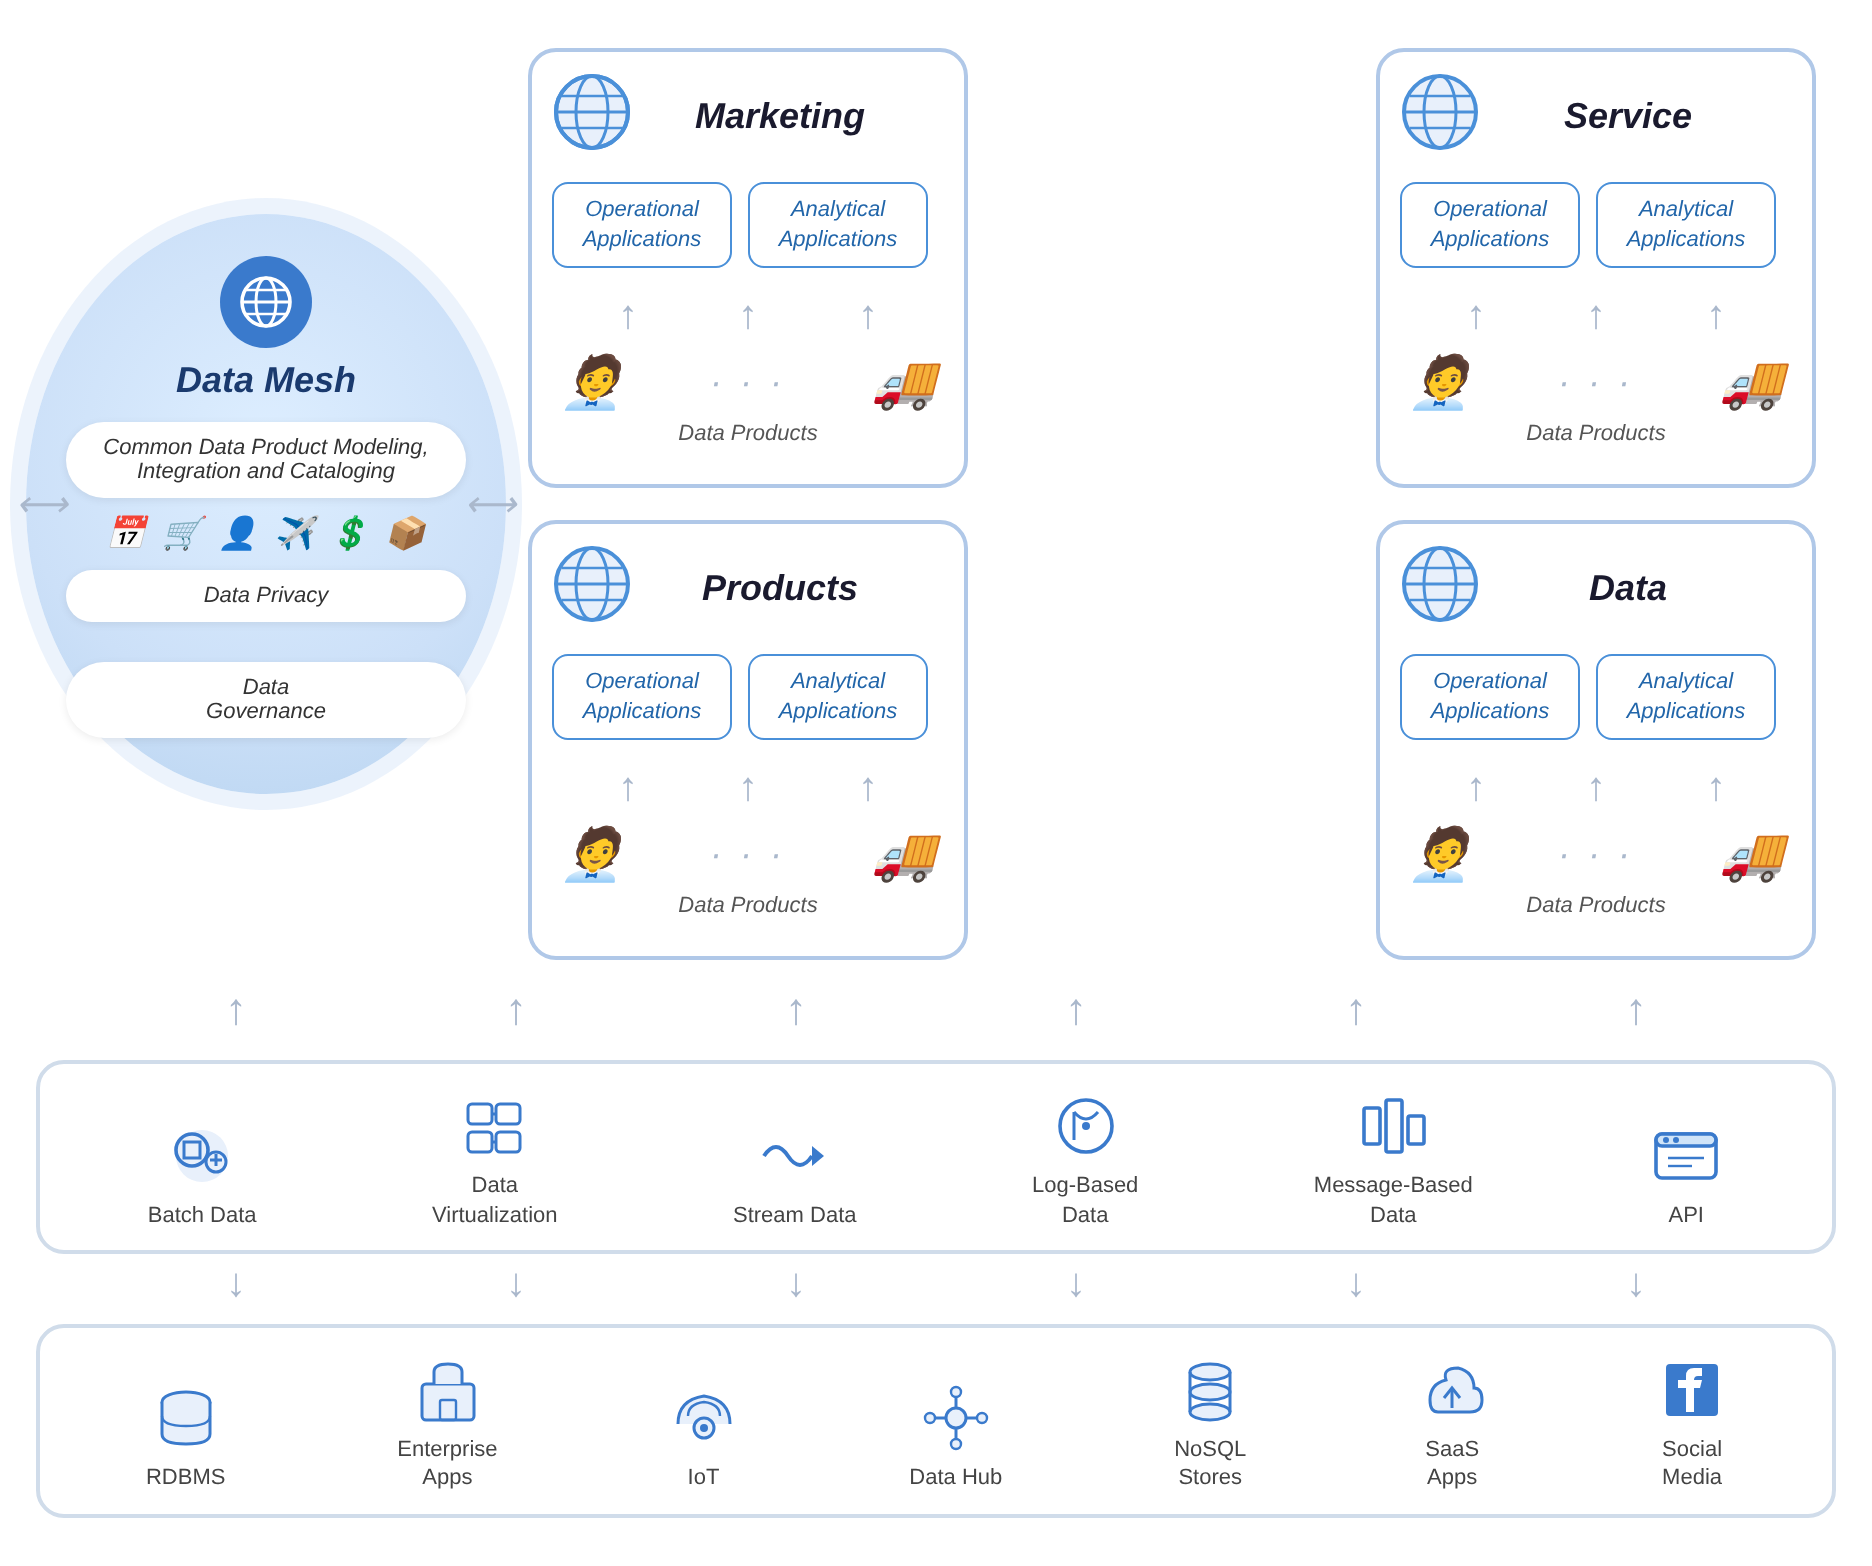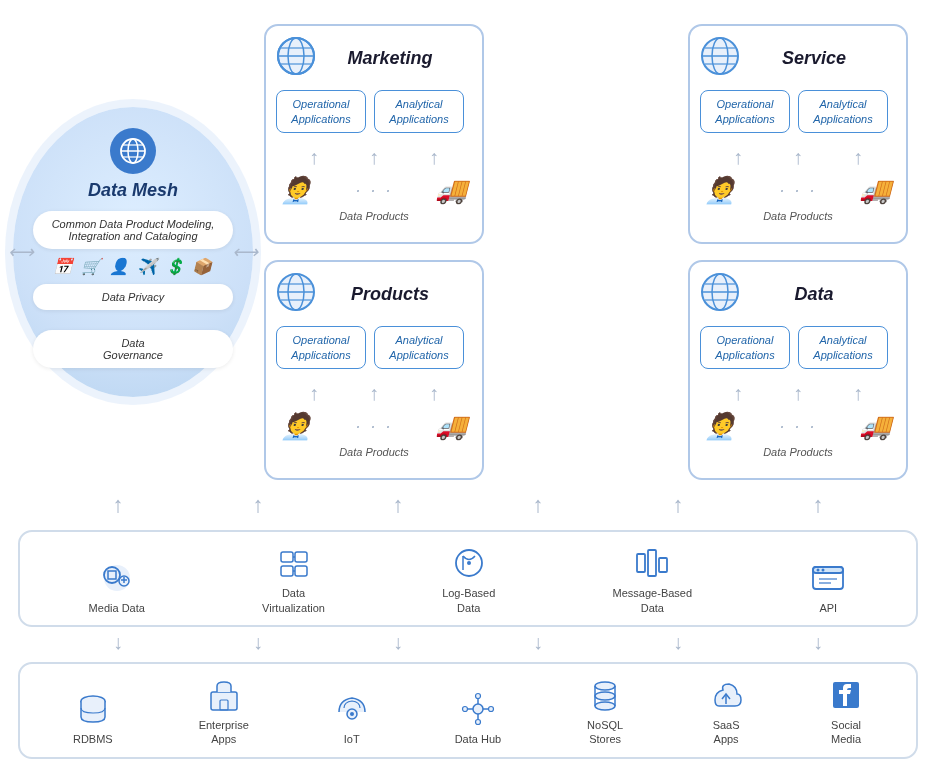--- a/index.html
+++ b/index.html
@@ -364,35 +364,42 @@
     <div class="data-sources-inner">
 
       <div class="source-item">
         <svg width="38" height="34" viewBox="0 0 38 34" fill="none">
           <circle cx="19" cy="17" r="13" fill="#e8f0fb" stroke="none"></circle>
           <circle cx="14" cy="14" r="8" fill="none" stroke="#3a7acc" stroke-width="1.8"></circle>
           <path d="M10 10 L10 18 L18 18 L18 10 Z" fill="none" stroke="#3a7acc" stroke-width="1.5"></path>
           <circle cx="26" cy="20" r="5" fill="#e8f0fb" stroke="#3a7acc" stroke-width="1.5"></circle>
           <path d="M23 19 L29 19 M26 16 L26 22" stroke="#3a7acc" stroke-width="1.5"></path>
         </svg>
-        <span class="source-label">Media Data</span>
+        <span class="source-label">Batch Data</span>
       </div>
 
       <div class="source-item">
         <svg width="38" height="34" viewBox="0 0 38 34" fill="none">
           <rect x="6" y="6" width="12" height="10" rx="2" fill="none" stroke="#3a7acc" stroke-width="1.5"></rect>
           <rect x="20" y="6" width="12" height="10" rx="2" fill="none" stroke="#3a7acc" stroke-width="1.5"></rect>
           <rect x="6" y="20" width="12" height="10" rx="2" fill="none" stroke="#3a7acc" stroke-width="1.5"></rect>
           <rect x="20" y="20" width="12" height="10" rx="2" fill="none" stroke="#3a7acc" stroke-width="1.5"></rect>
           <line x1="18" y1="11" x2="20" y2="11" stroke="#3a7acc" stroke-width="1.5"></line>
           <line x1="18" y1="25" x2="20" y2="25" stroke="#3a7acc" stroke-width="1.5"></line>
         </svg>
         <span class="source-label">Data<br>Virtualization</span>
       </div>
 
+      <div class="source-item">
+        <svg width="38" height="34" viewBox="0 0 38 34" fill="none">
+          <path d="M4 17 Q10 8 16 17 Q22 26 28 17" stroke="#3a7acc" stroke-width="2" fill="none"></path>
+          <polygon points="28,12 34,17 28,22" fill="#3a7acc"></polygon>
+        </svg>
+        <span class="source-label">Stream Data</span>
+      </div>
 
       <div class="source-item">
         <svg width="38" height="34" viewBox="0 0 38 34" fill="none">
           <circle cx="19" cy="17" r="13" fill="none" stroke="#3a7acc" stroke-width="1.8"></circle>
           <line x1="13" y1="10" x2="13" y2="24" stroke="#3a7acc" stroke-width="1.5"></line>
           <path d="M13 10 Q19 17 25 10" stroke="#3a7acc" stroke-width="1.5" fill="none"></path>
           <circle cx="19" cy="17" r="2" fill="#3a7acc"></circle>
         </svg>
         <span class="source-label">Log-Based<br>Data</span>
       </div>

